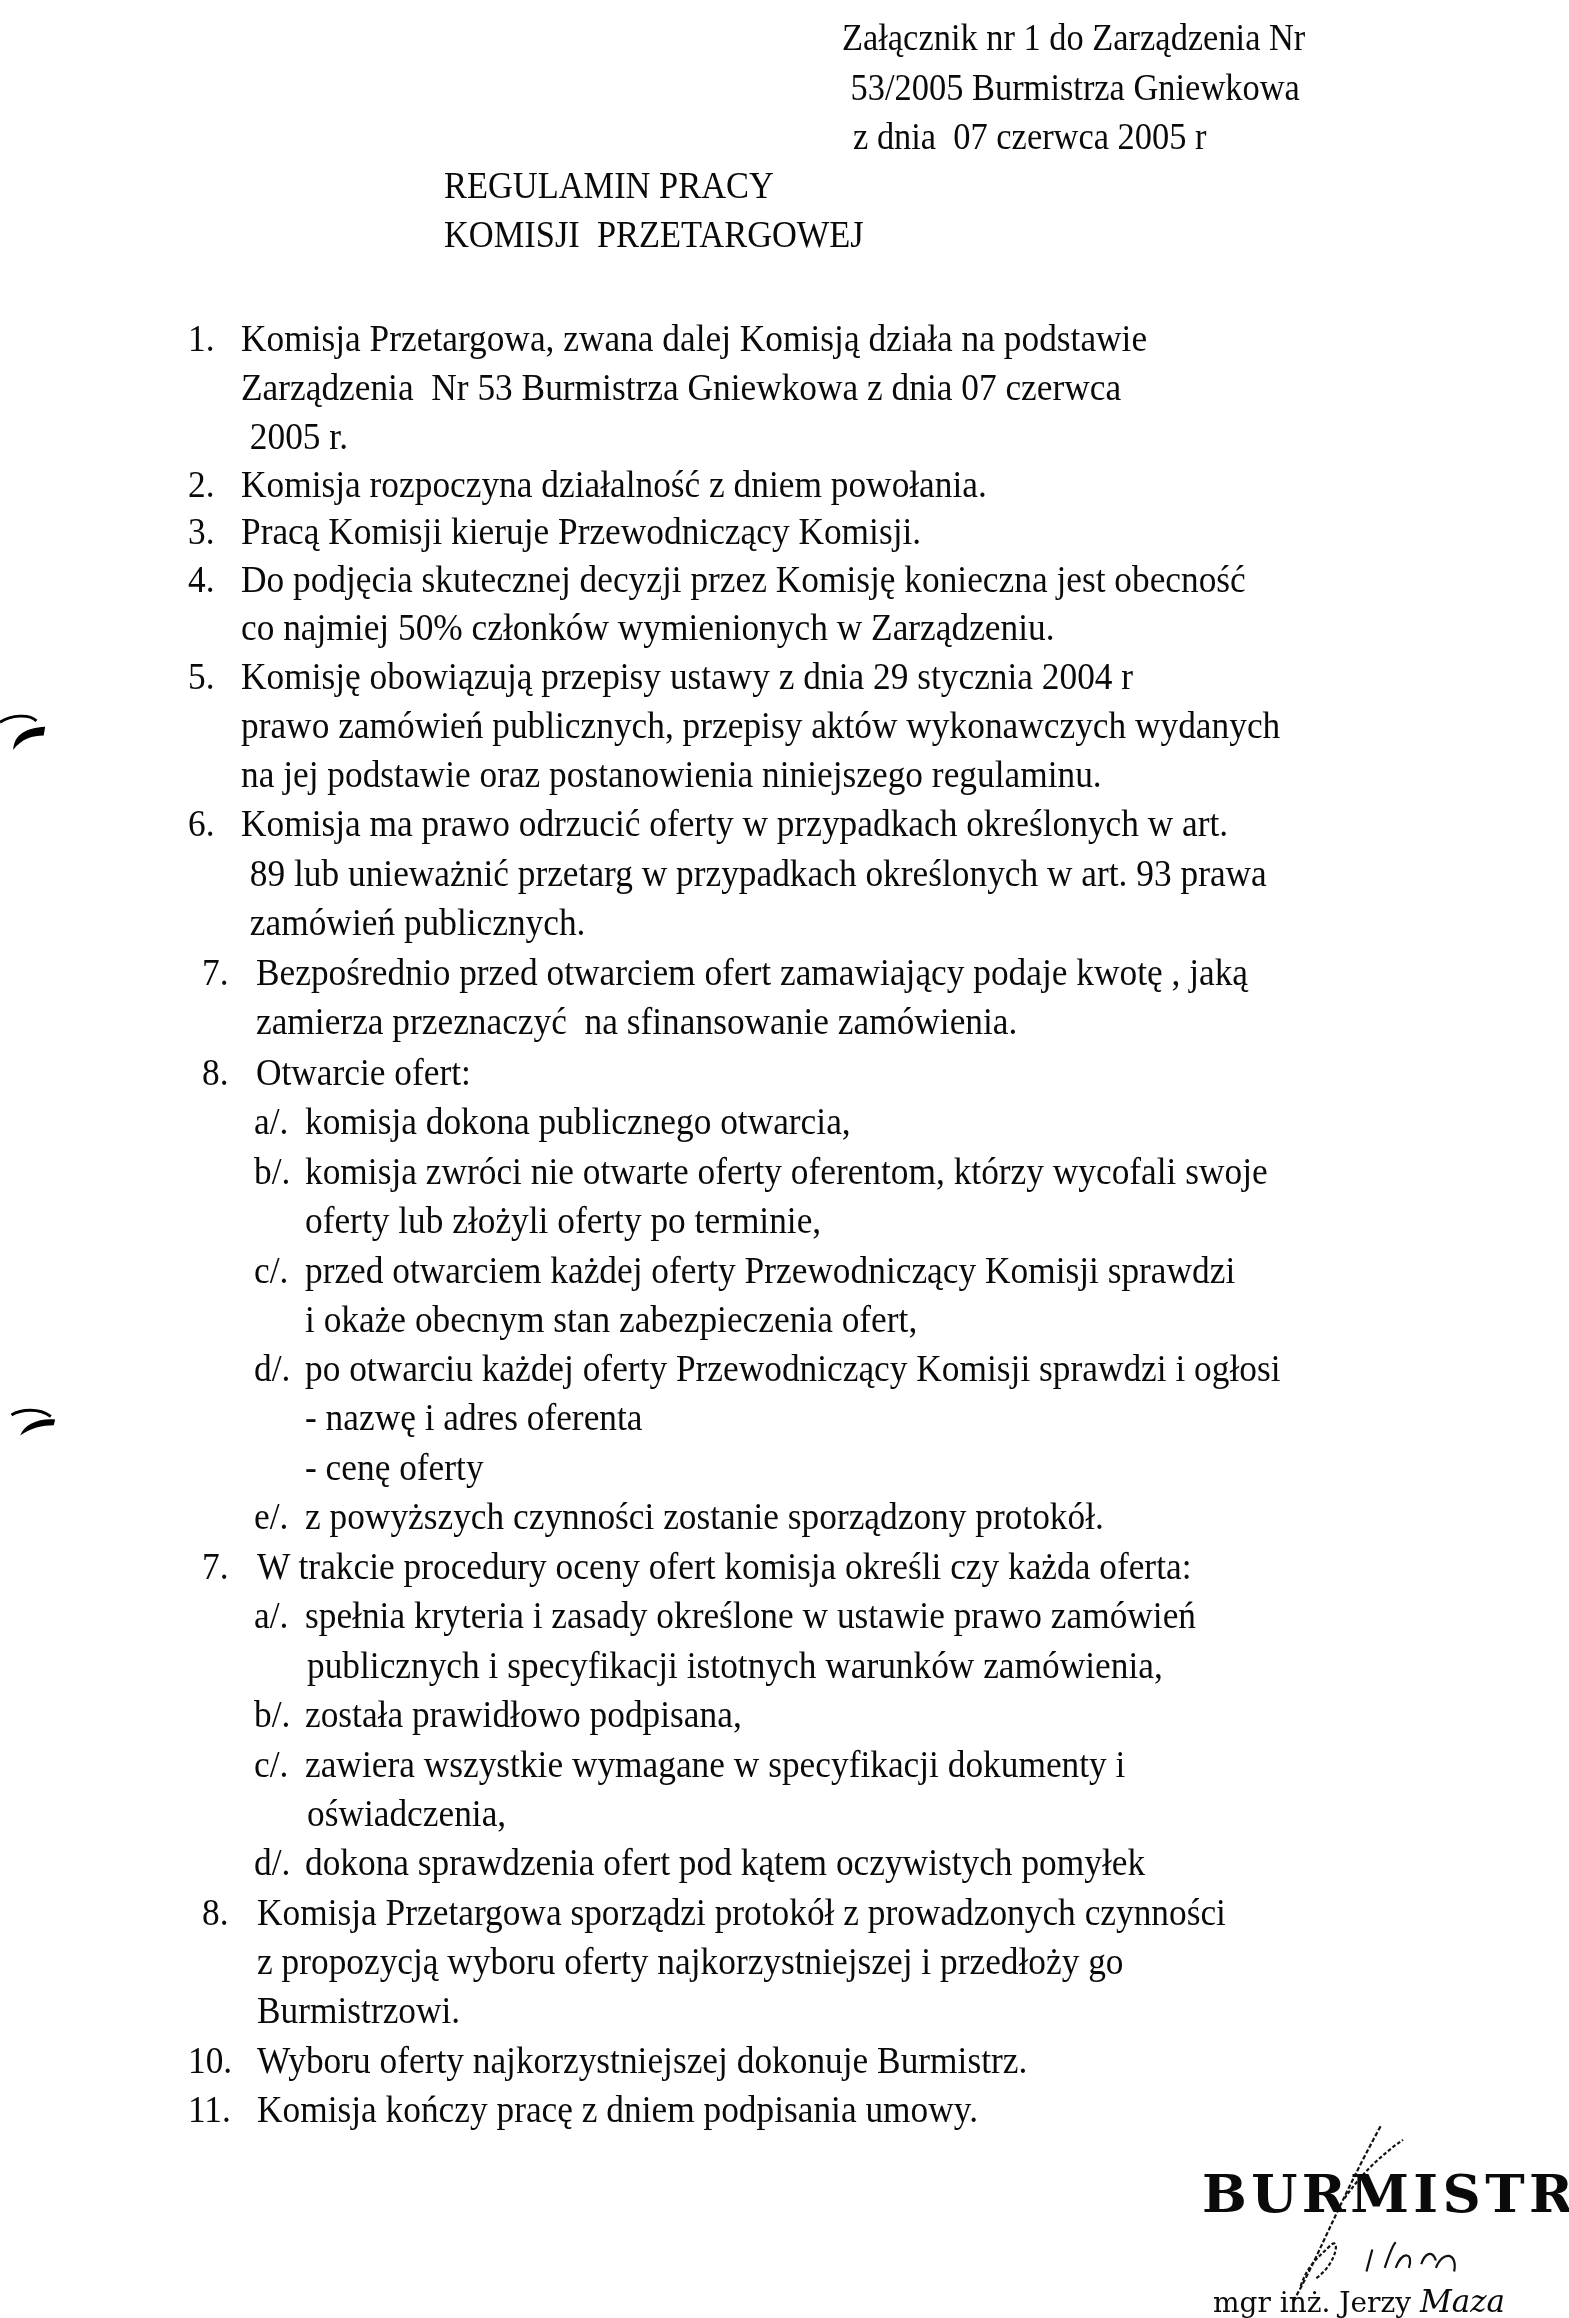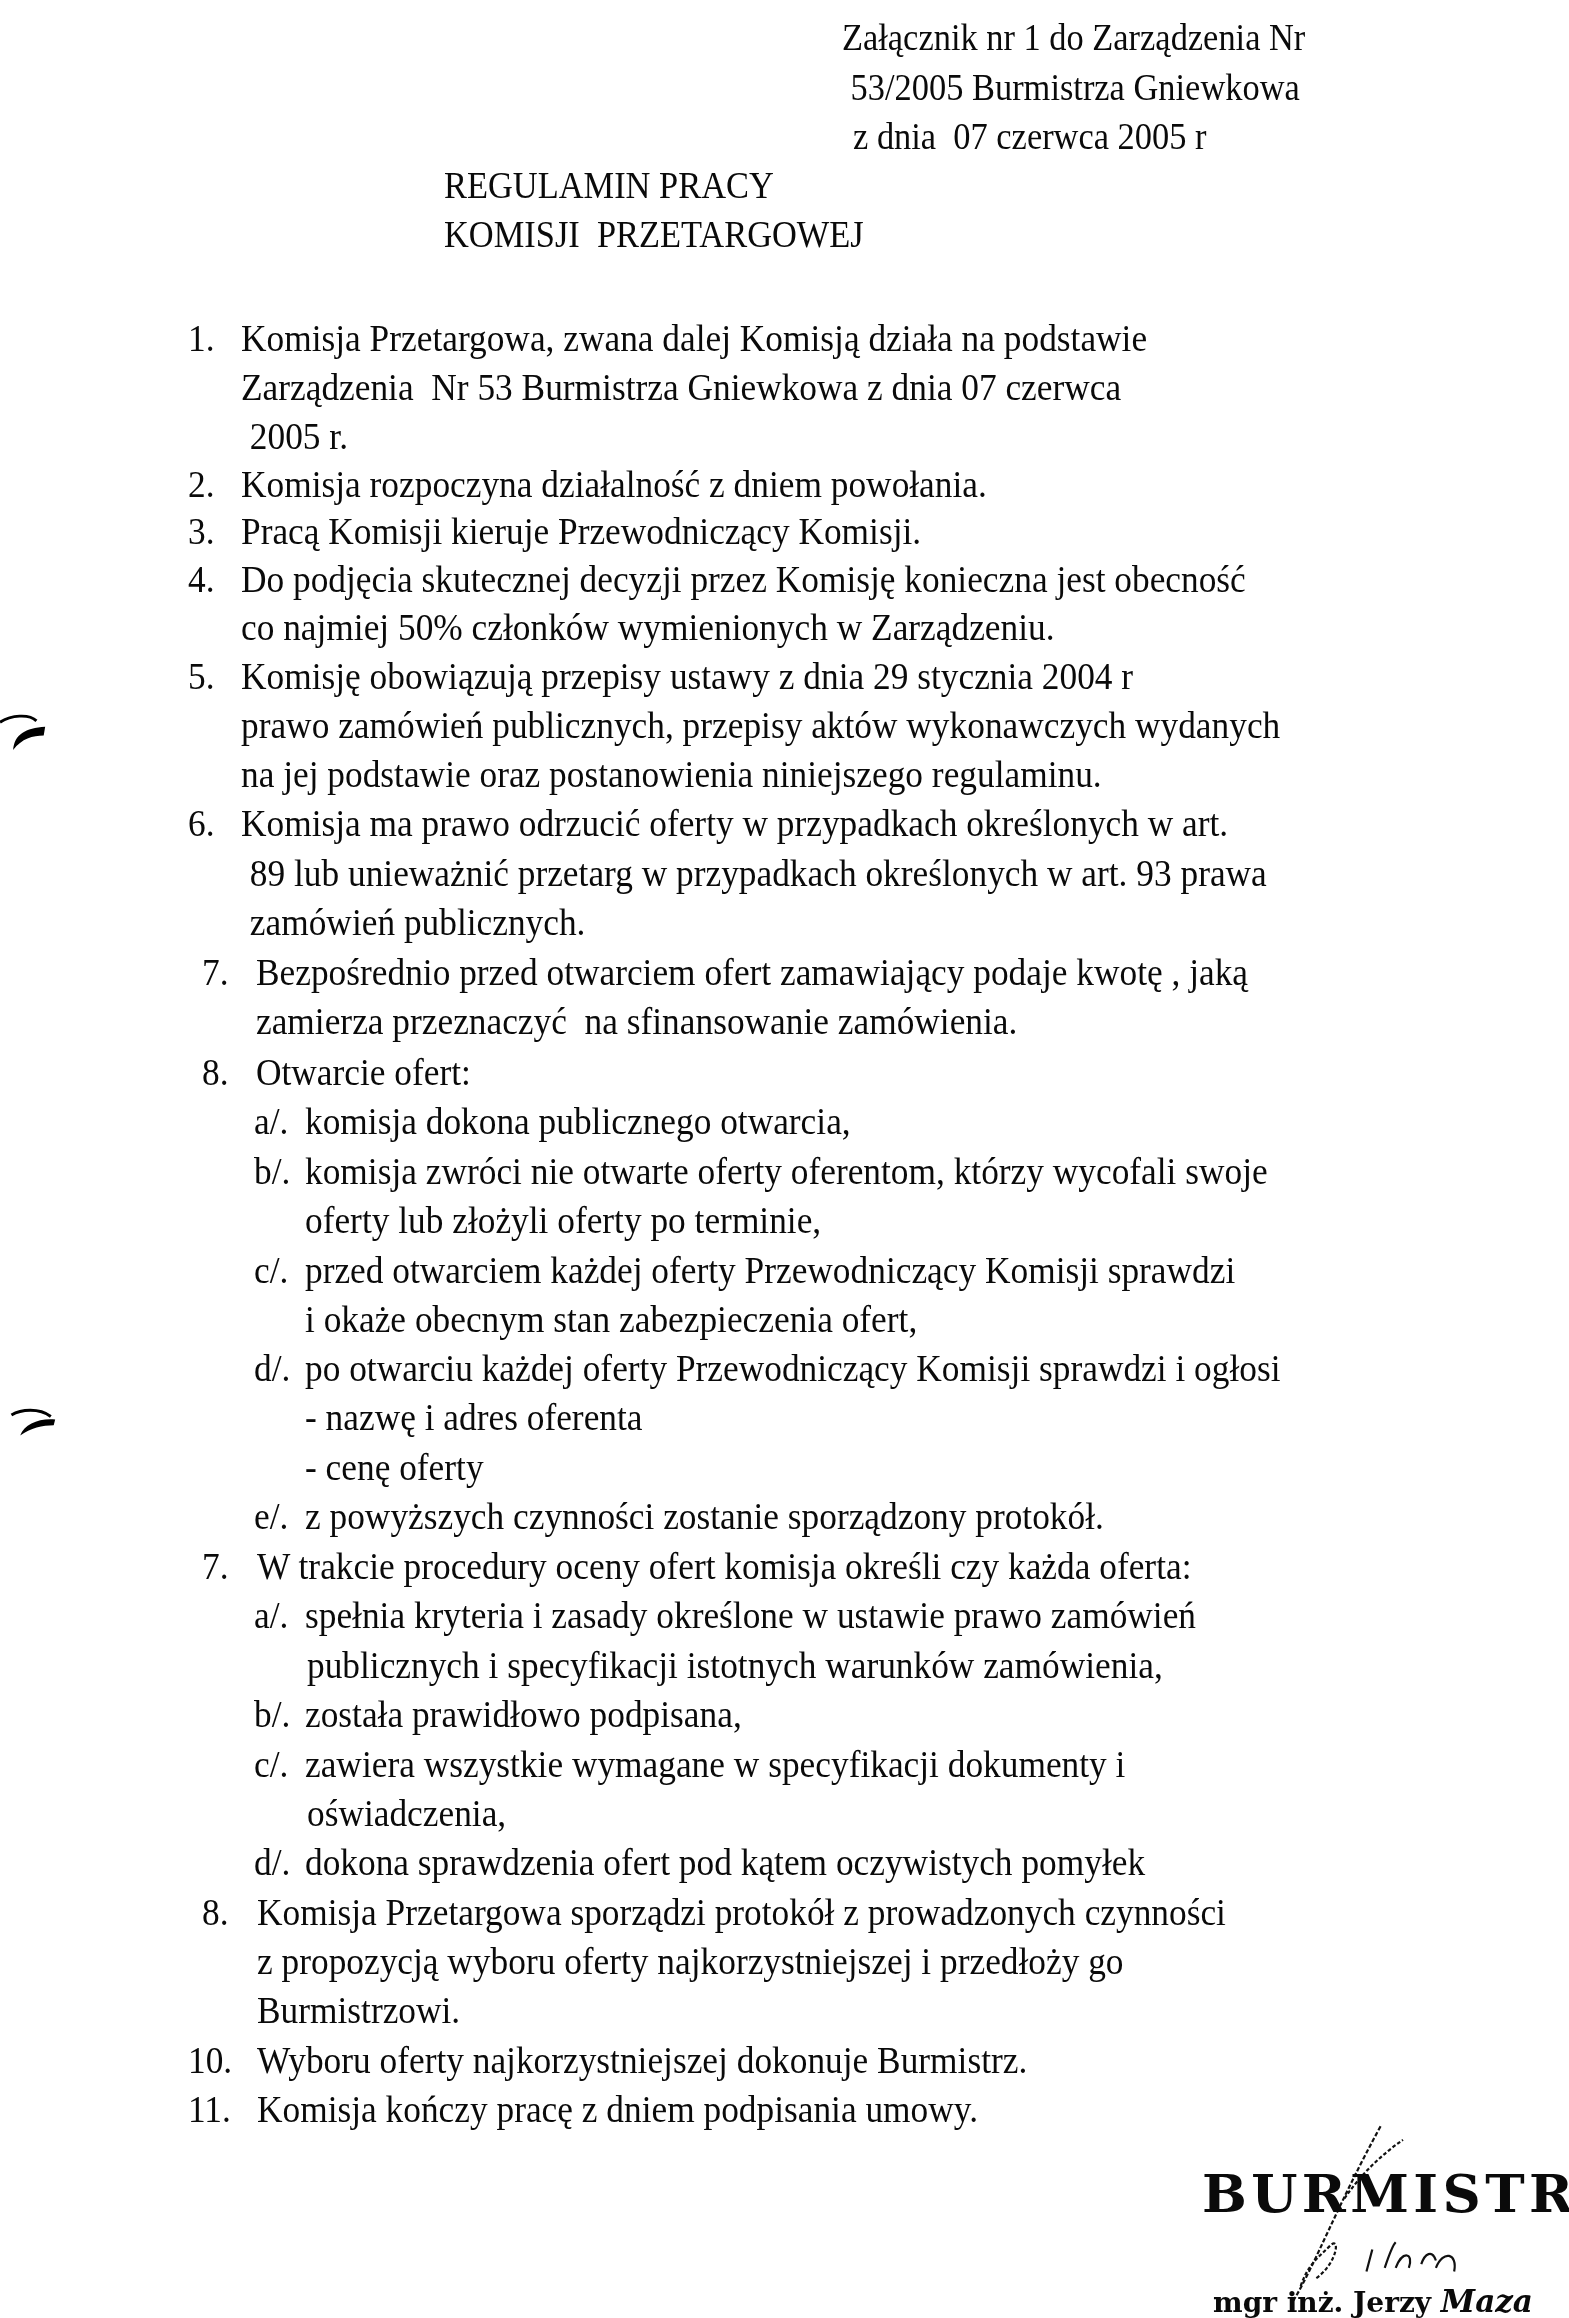--- a/index.html
+++ b/index.html
@@ -4,21 +4,21 @@
   <style>
     html, body { margin: 0; padding: 0; background: #ffffff; }
     body { width: 1569px; height: 2319px; position: relative; overflow: hidden;
            font-family: "Liberation Serif", "DejaVu Serif", serif; color: #0a0a0a; }
     .ln { position: absolute; white-space: pre; font-size: 38px; line-height: 44px;
           transform-origin: left top; transform: scaleX(0.93); }
     .hdr { font-size: 37px; }
     .title { font-size: 37px; }
     .stamp { position: absolute; font-family: "DejaVu Serif", "Liberation Serif", serif; font-weight: bold; }
     .stamp-title { left: 1202px; top: 2162px; font-size: 53px; letter-spacing: 4.4px; }
-    .stamp-name { left: 1213px; top: 2283px; font-size: 28px; font-weight: bold; }
+    .stamp-name { left: 1213px; top: 2283px; font-size: 28px; font-weight: normal; }
     .stamp-name .sur { font-style: italic; font-size: 31px; }
     .margin-mark { position: absolute; }
     .sig { position: absolute; left: 1286px; top: 2118px; }
   </style>
 </head>
 <body>
 
 <div>
   <div class="ln hdr" style="left:842px; top:16px;">Załącznik nr 1 do Zarządzenia Nr</div>
   <div class="ln hdr" style="left:842px; top:66px;"> 53/2005 Burmistrza Gniewkowa</div>

